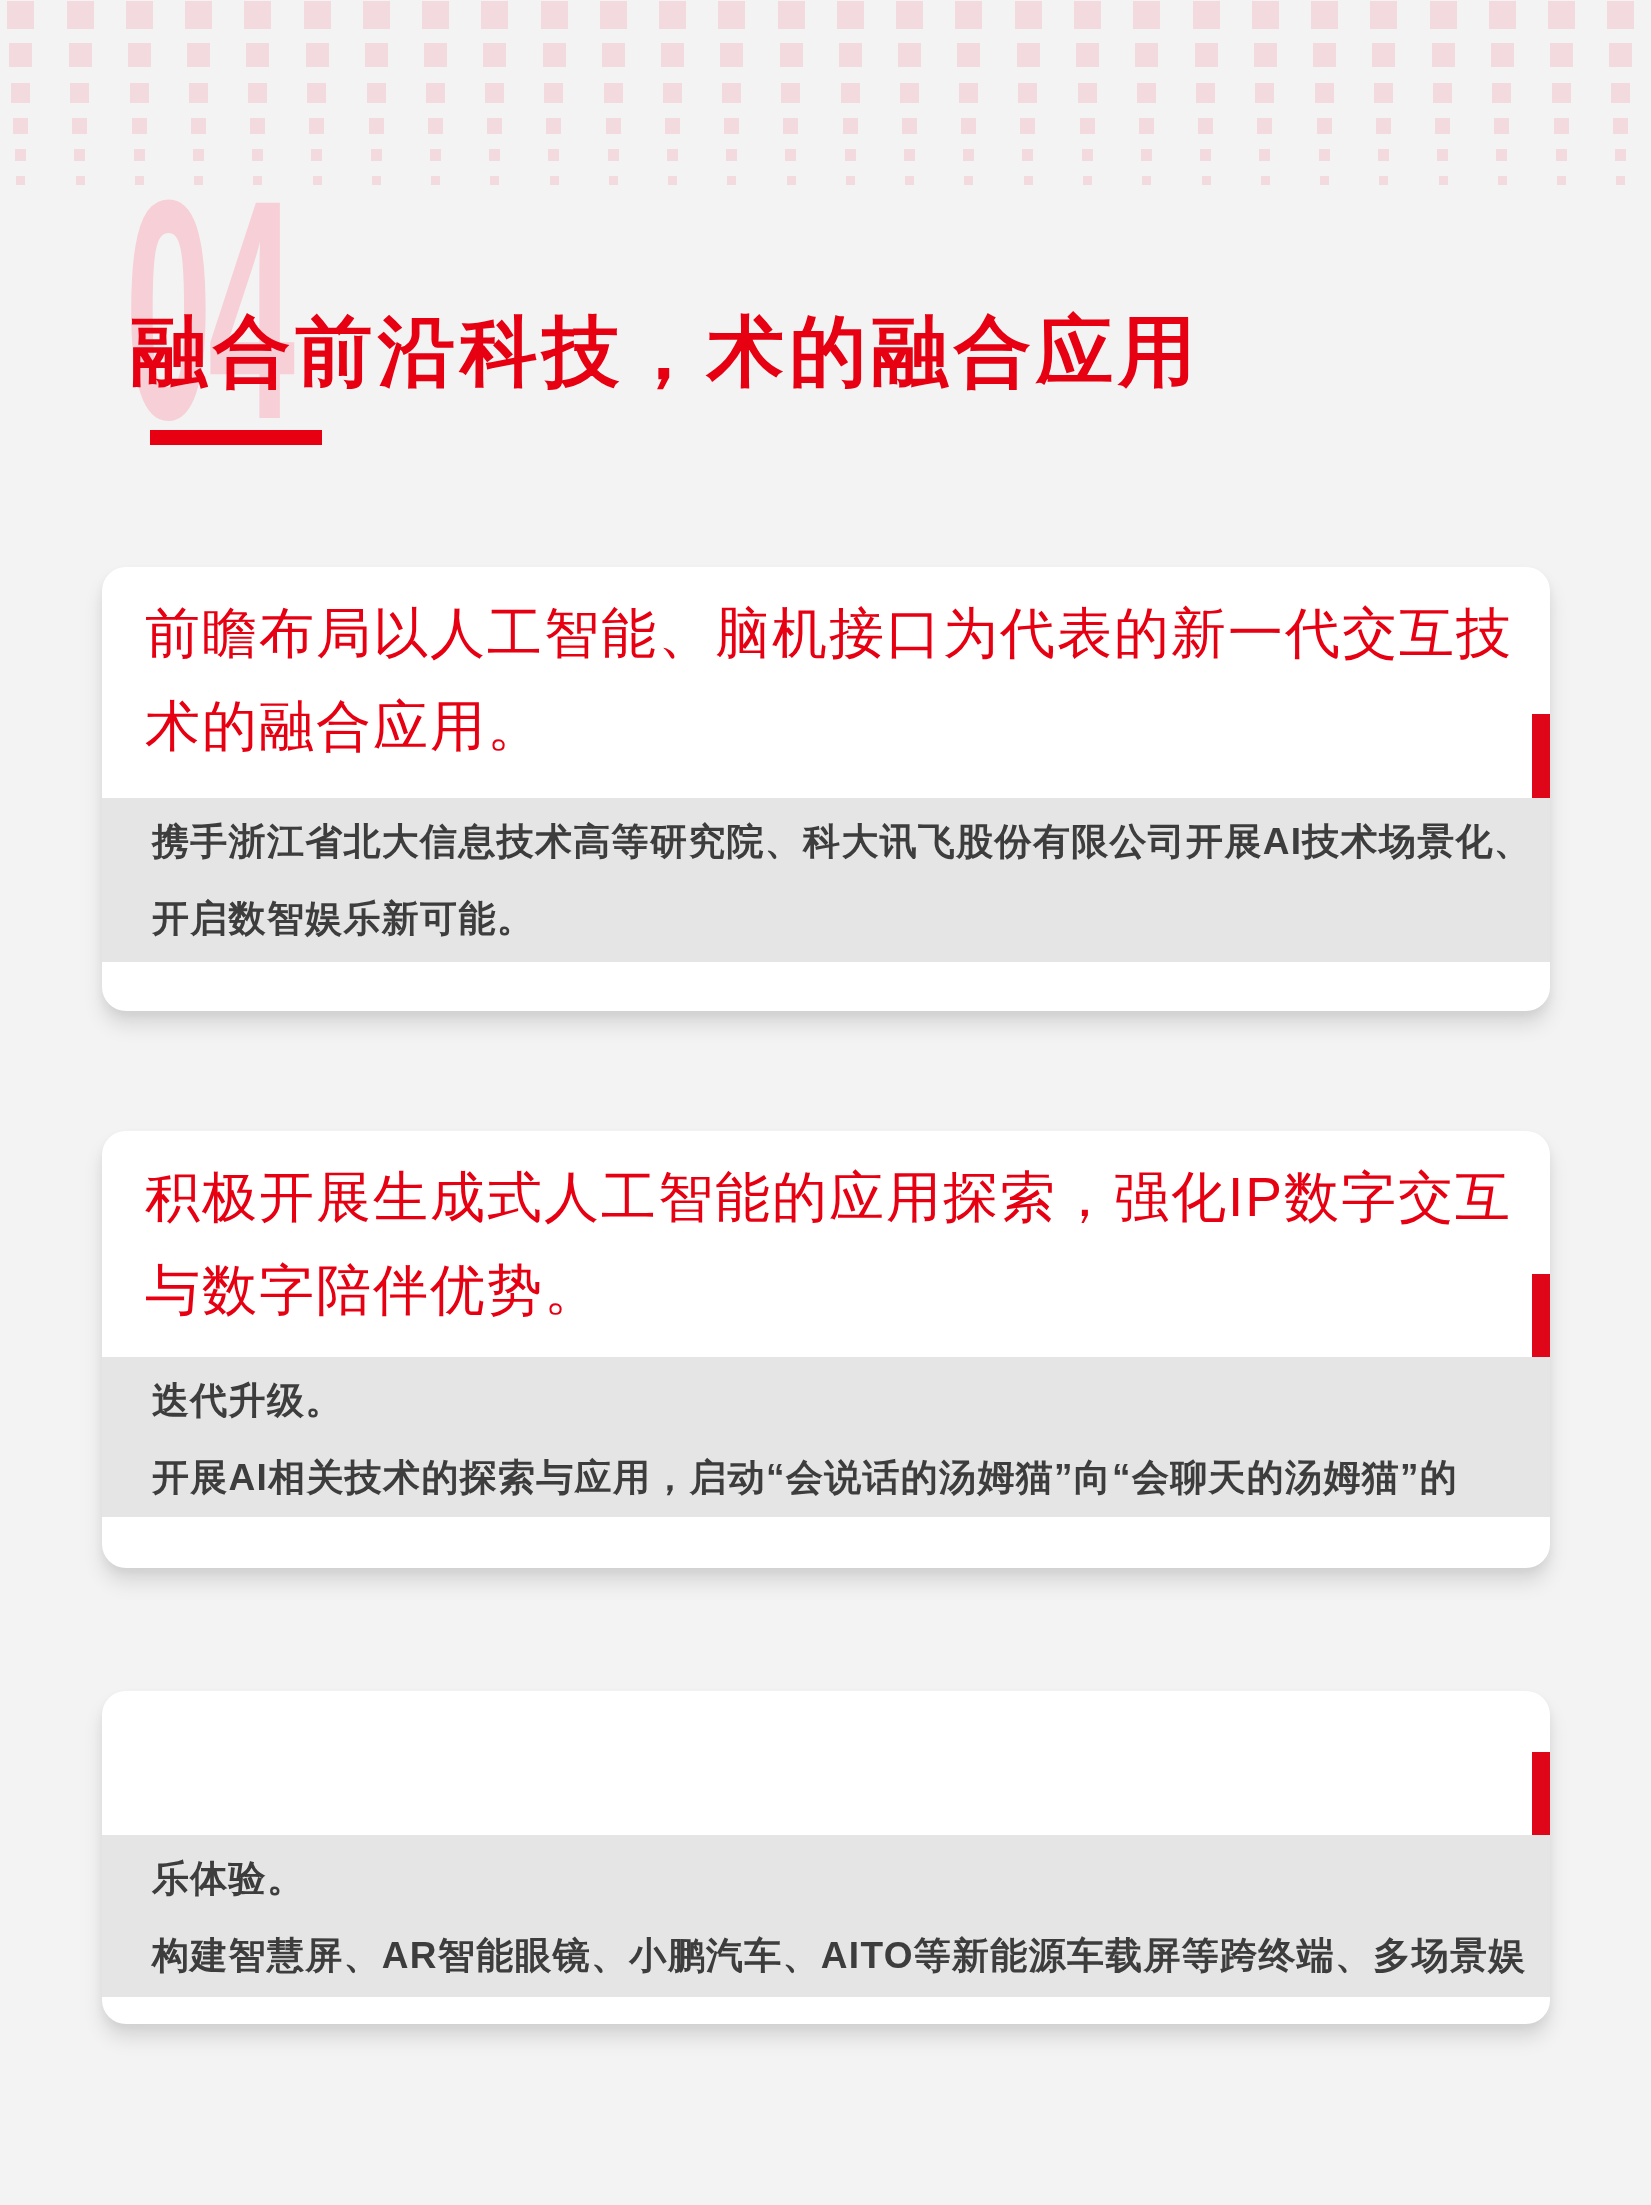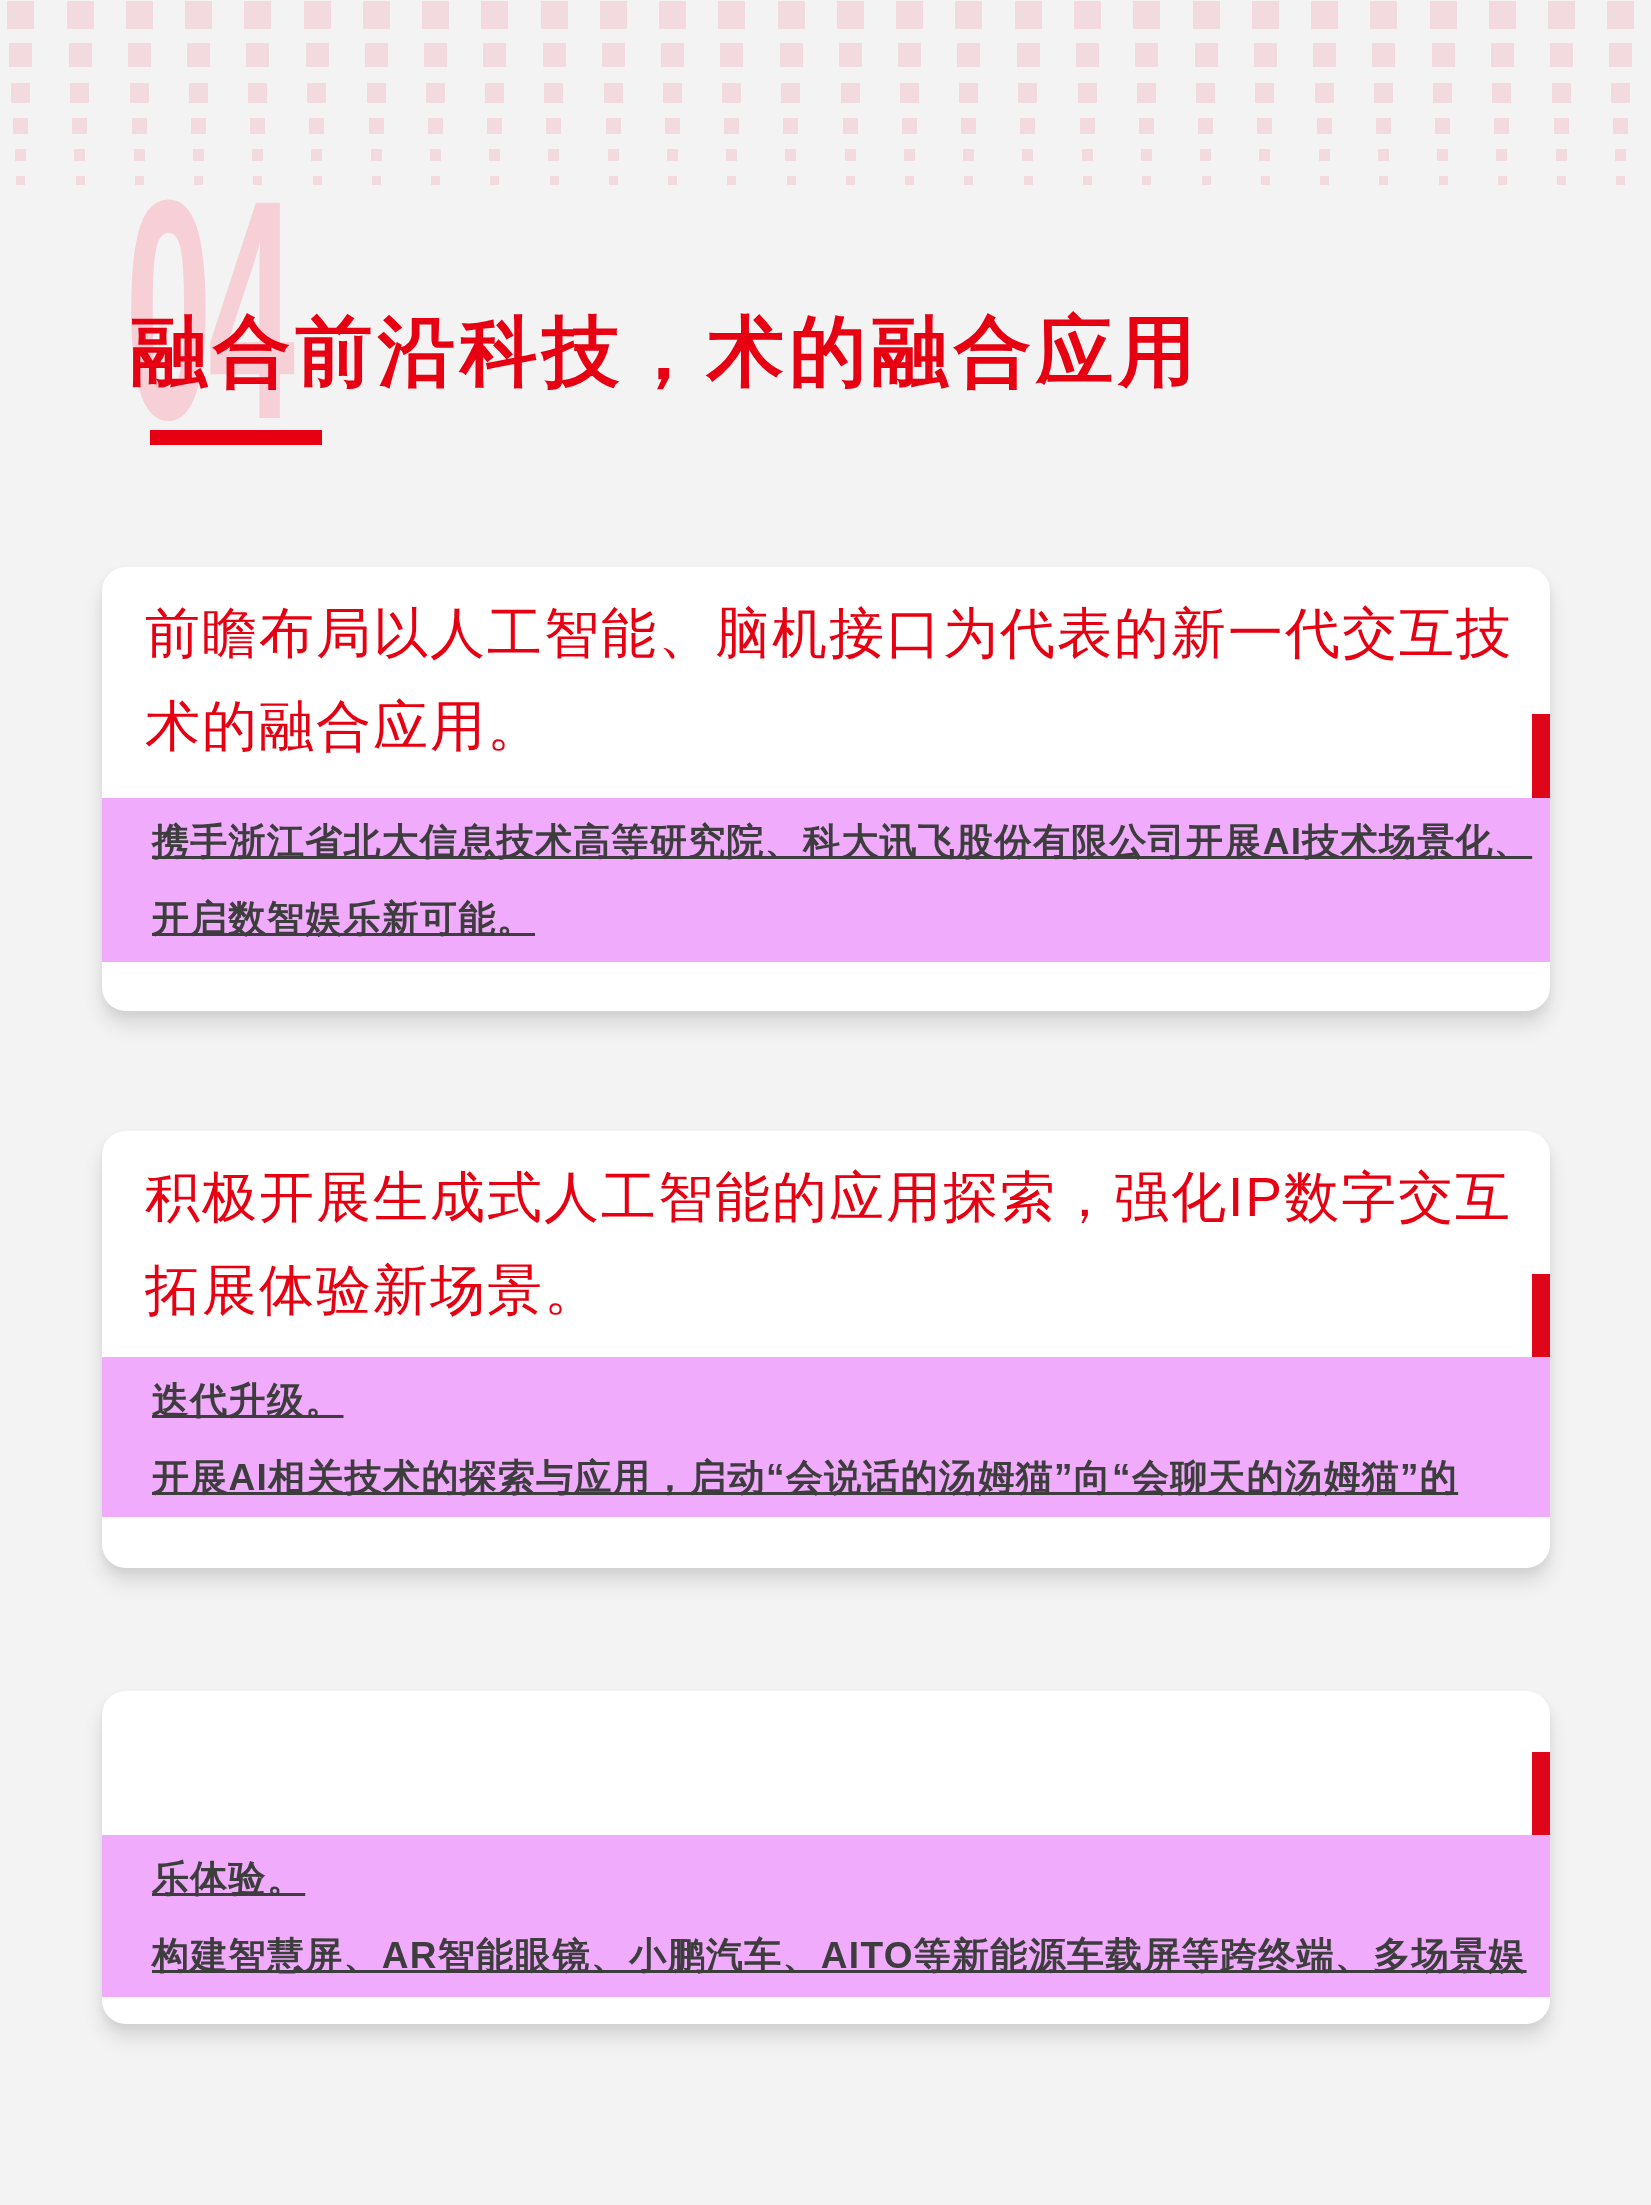--- a/index.html
+++ b/index.html
@@ -98,30 +98,29 @@
     width: 18px;
     height: var(--bar-h);
     background: #e0061a;
   }
   .pink-panel {
     position: absolute;
     left: 0;
     right: 0;
     top: var(--panel-top);
     height: var(--panel-h);
-    background: #f0abfc;
+    background: #e5e5e5;
     box-sizing: border-box;
     padding: 5.3px 20px 0 50px;
     font-size: 37px;
     line-height: 77px;
     font-weight: bold;
     letter-spacing: 1.3px;
     color: #3d3d3d;
     white-space: nowrap;
-    text-decoration: underline;
   }
 </style>
 </head>
 <body>
 
 <div class="dot-grid">
     <div class="dot" style="width: 27px; height: 28px; left: 7.3px; top: 1.3px;"></div>
     <div class="dot" style="width: 27px; height: 28px; left: 67px; top: 1.3px;"></div>
     <div class="dot" style="width: 27px; height: 28px; left: 126px; top: 1.3px;"></div>
     <div class="dot" style="width: 27px; height: 28px; left: 185px; top: 1.3px;"></div>
@@ -303,21 +302,21 @@
   <div class="accent-bar"></div>
   <div class="pink-panel">
     <div>携手浙江省北大信息技术高等研究院、科大讯飞股份有限公司开展AI技术场景化、</div>
     <div>开启数智娱乐新可能。</div>
   </div>
 </section>
 
 <section class="card card2">
   <div class="card-heading">
     <div>积极开展生成式人工智能的应用探索，强化IP数字交互</div>
-    <div>拓展体验新场景。</div>
+    <div>与数字陪伴优势。</div>
   </div>
   <div class="accent-bar"></div>
   <div class="pink-panel">
     <div>迭代升级。</div>
     <div>开展AI相关技术的探索与应用，启动“会说话的汤姆猫”向“会聊天的汤姆猫”的</div>
   </div>
 </section>
 
 <section class="card card3">
   <div class="accent-bar"></div>

